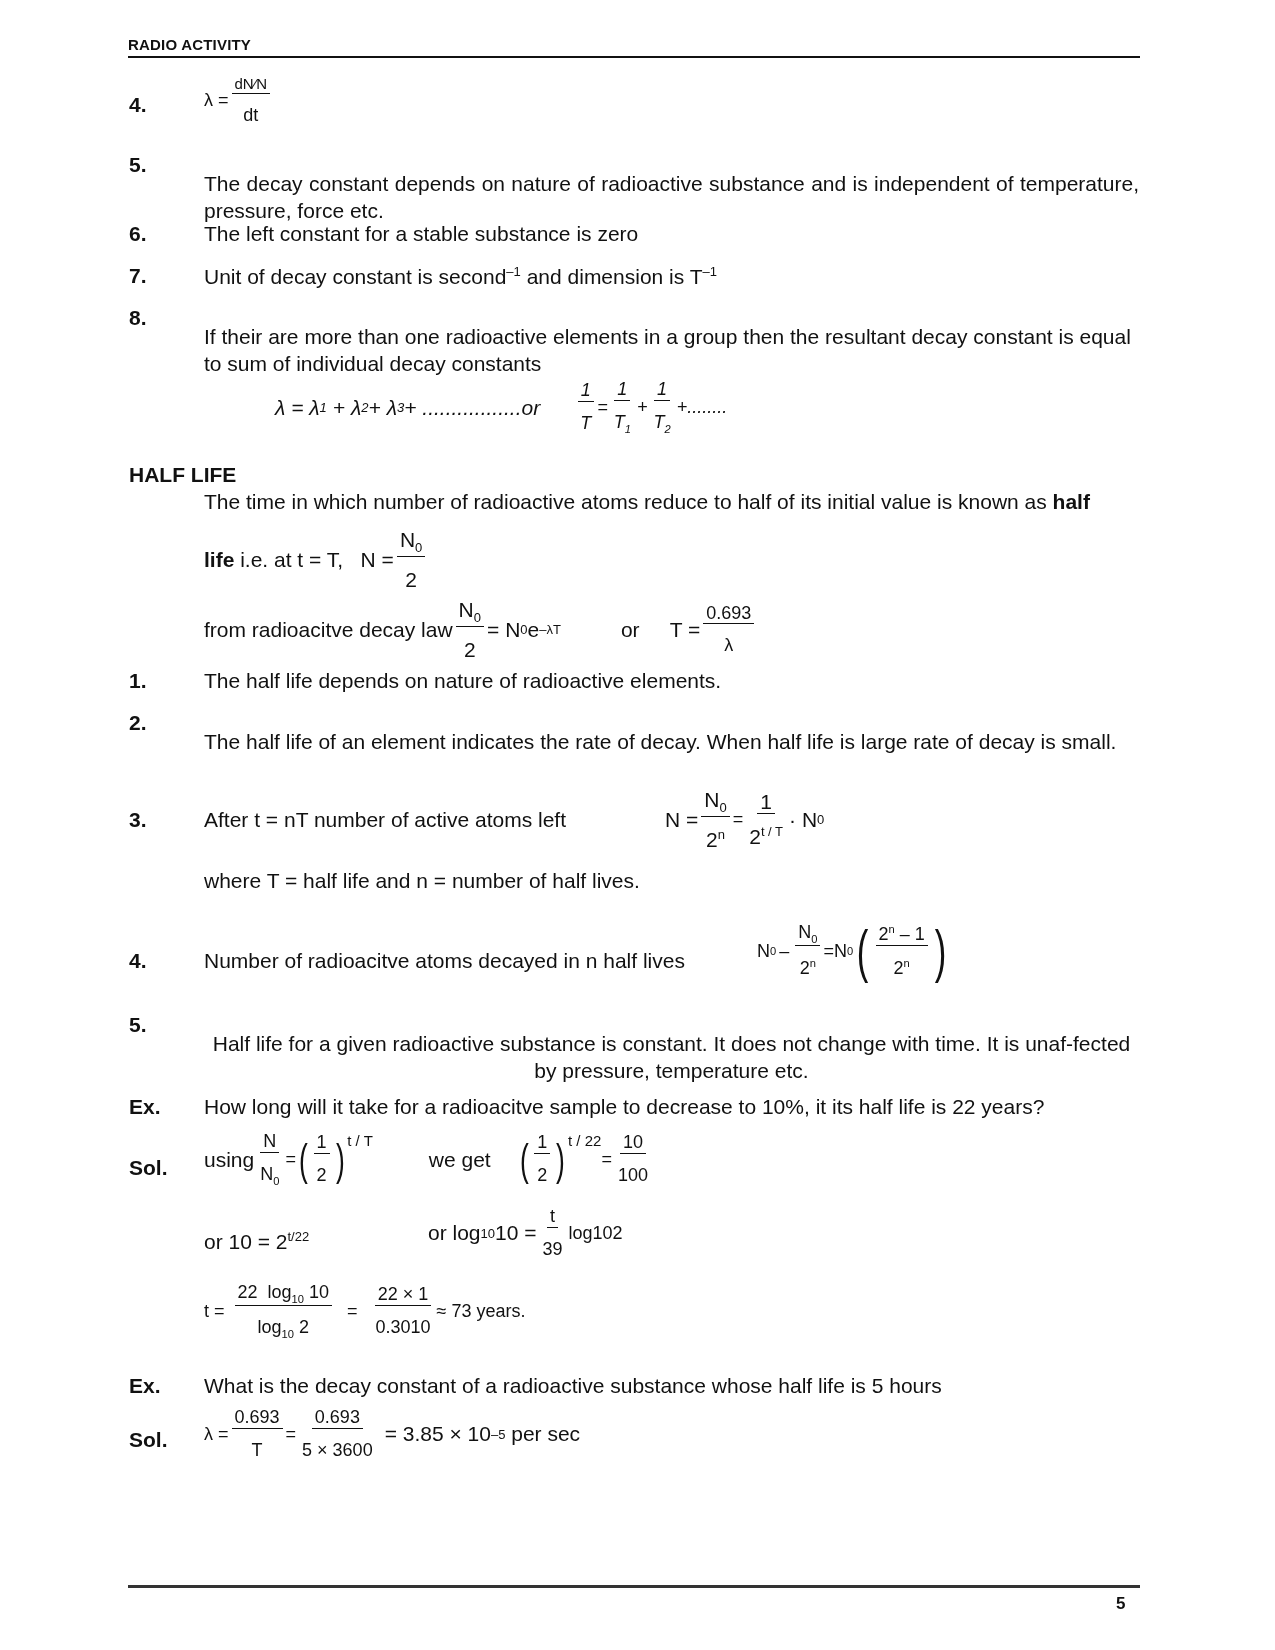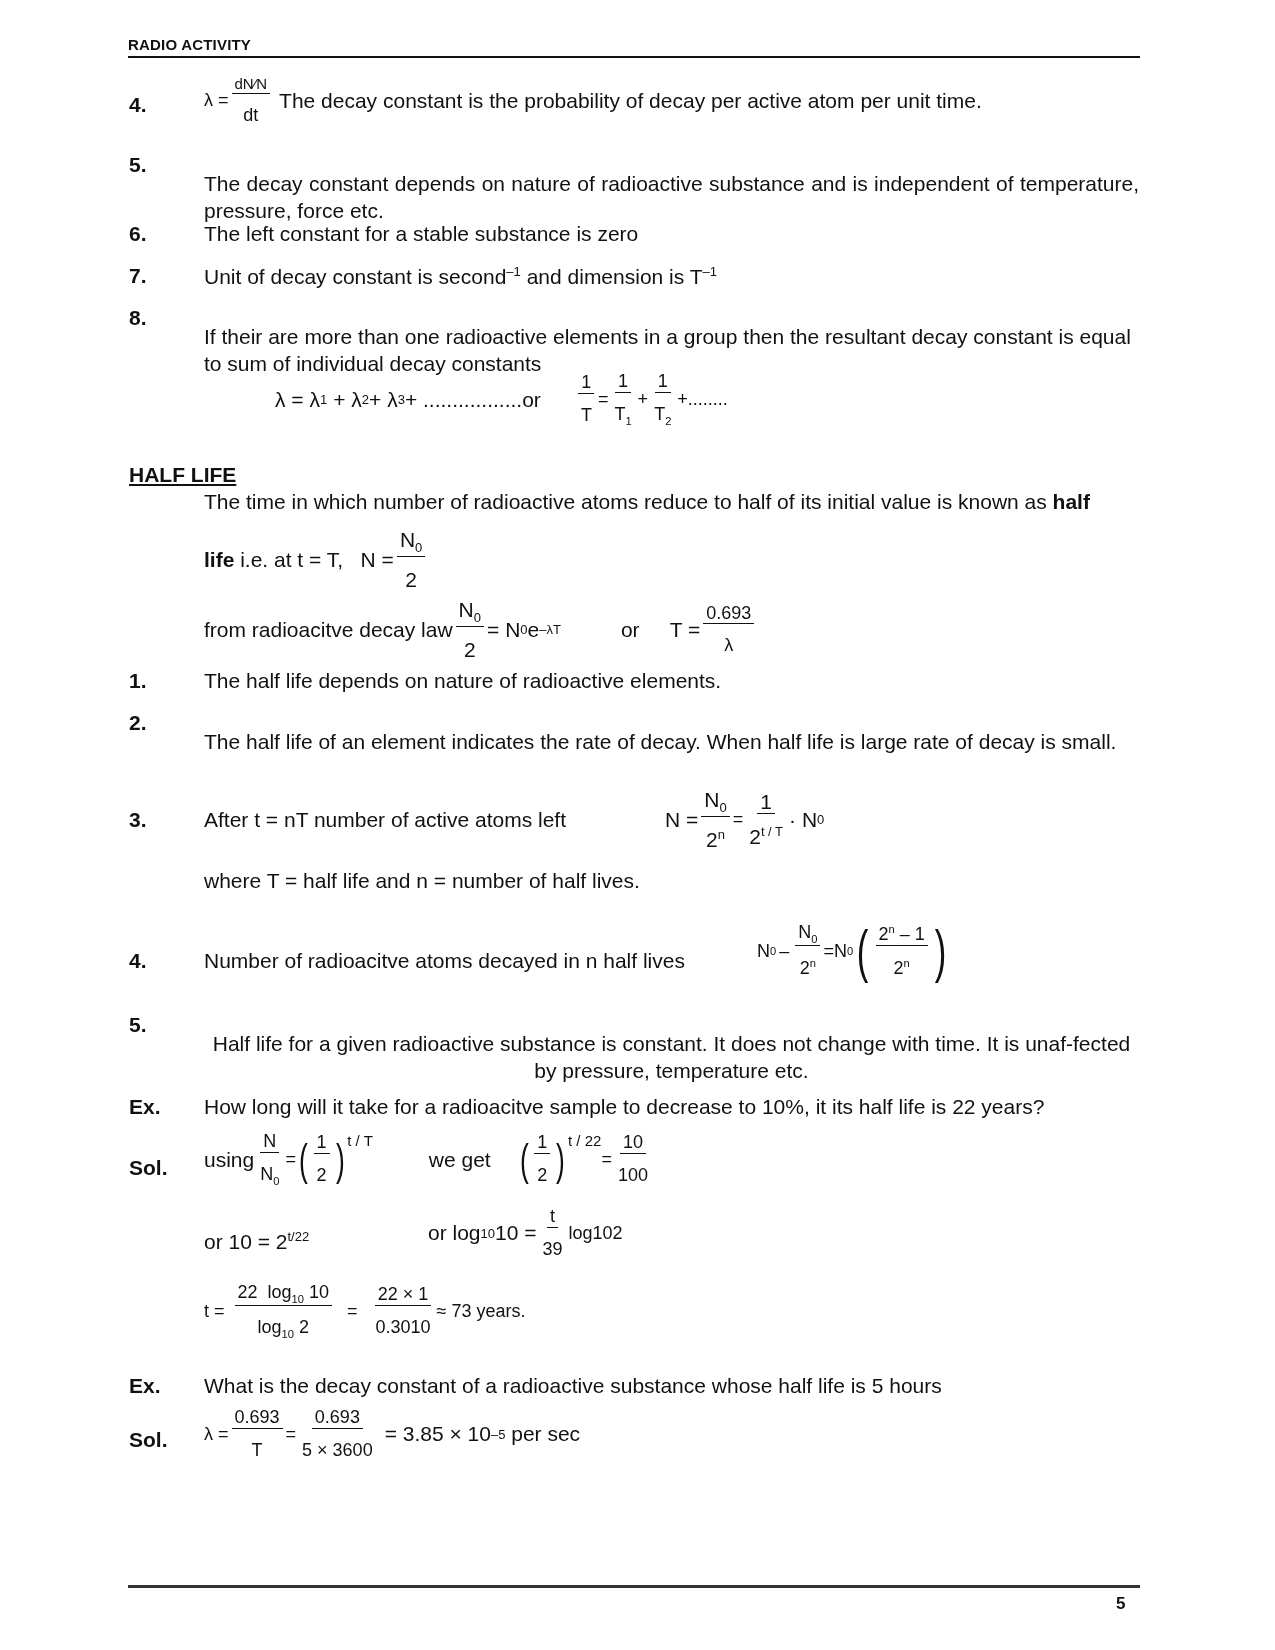--- a/index.html
+++ b/index.html
@@ -31,38 +31,37 @@
 <div class="abs hdr">RADIO ACTIVITY</div>
 <div class="abs rule-top"></div>
 
 <div class="abs num" style="top:93px">4.</div>
 <div class="abs row" style="left:204px; top:76px;">
   <span class="sm">λ =</span>
   <span class="frac sm">
     <span class="n xs"><span>dN</span>⁄<span>N</span></span>
     <span class="d">dt</span>
   </span>
-  <span style="margin-left:6px">The decay constant is the probability of decay per active atom per unit time.</span>
 </div>
 
 <div class="abs num" style="top:153px">5.</div>
 <div class="abs txt wrap" style="top:150px">The decay constant depends on nature of radioactive substance and is independent of temperature, pressure, force etc.</div>
 
 <div class="abs num" style="top:222px">6.</div>
 <div class="abs txt" style="top:222px">The left constant for a stable substance is zero</div>
 
 <div class="abs num" style="top:264px">7.</div>
 <div class="abs txt" style="top:264px">
   <span>Unit of decay constant is  second</span><sup>–1</sup><span> and dimension is T</span><sup>–1</sup>
 </div>
 
 <div class="abs num" style="top:306px">8.</div>
 <div class="abs txt wrap" style="top:303px; text-align:left;">If their are more than one radioactive elements in a group then the resultant decay constant is equal to sum of individual decay constants</div>
 
-<div class="abs row" style="left:275px; top:372px;">
+<div class="abs row" style="left:275px; top:380px;font-style:italic;">
   <span>λ = λ</span>
     <sub>1</sub>
   <span style="margin-left:6px"> + λ</span>
     <sub>2</sub>
   <span>+ λ</span>
     <sub>3</sub>
   <span>+ .................or</span>
   <span style="display:inline-block;width:34px"></span>
   <span class="frac sm">
       <span class="n">1</span>
@@ -74,21 +73,21 @@
       <span class="d"><span>T</span><sub>1</sub></span>
     </span>
   <span class="sm">+</span>
   <span class="frac sm">
       <span class="n">1</span>
       <span class="d"><span>T</span><sub>2</sub></span>
     </span>
   <span class="sm">+........</span>
 </div>
 
-<div class="abs bold" style="left:129px; top:463px; font-size:21px;text-decoration:underline;">HALF LIFE</div>
+<div class="abs bold" style="left:129px; top:463px; font-size:21px;">HALF LIFE</div>
 <div class="abs txt" style="top:490px">
   <span>The time in which number of radioactive atoms reduce to half of its initial value is known as</span> <span class="bold">half</span>
 </div>
 <div class="abs row txt" style="top:528px">
   <span class="bold">life</span>
     <span style="white-space:pre"> i.e. at t = T,   N =</span>
   <span class="frac">
       <span class="n"><span>N</span><sub>0</sub></span>
       <span class="d">2</span>
     </span>

